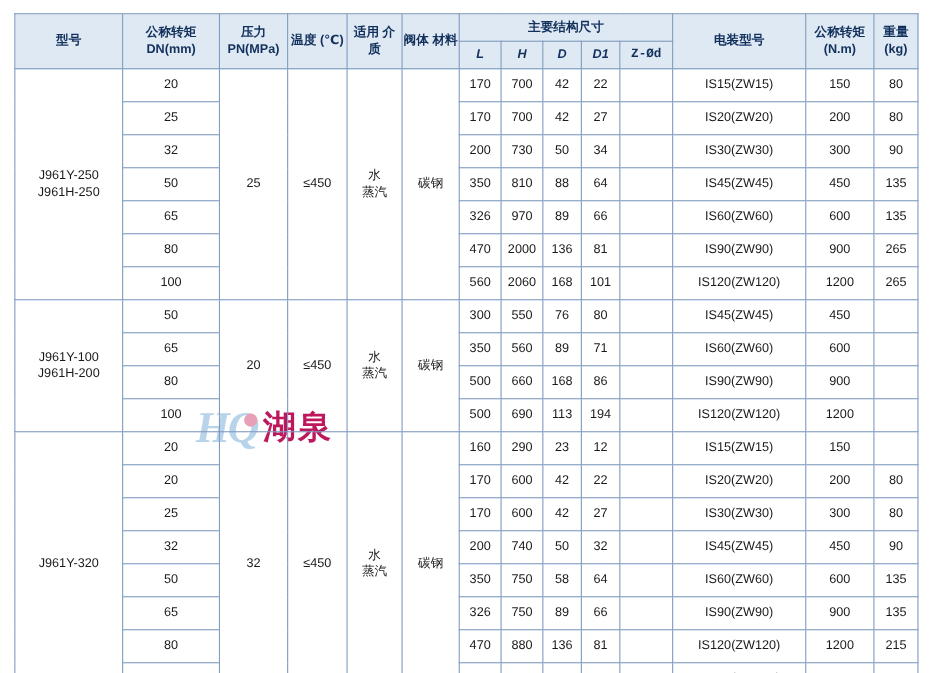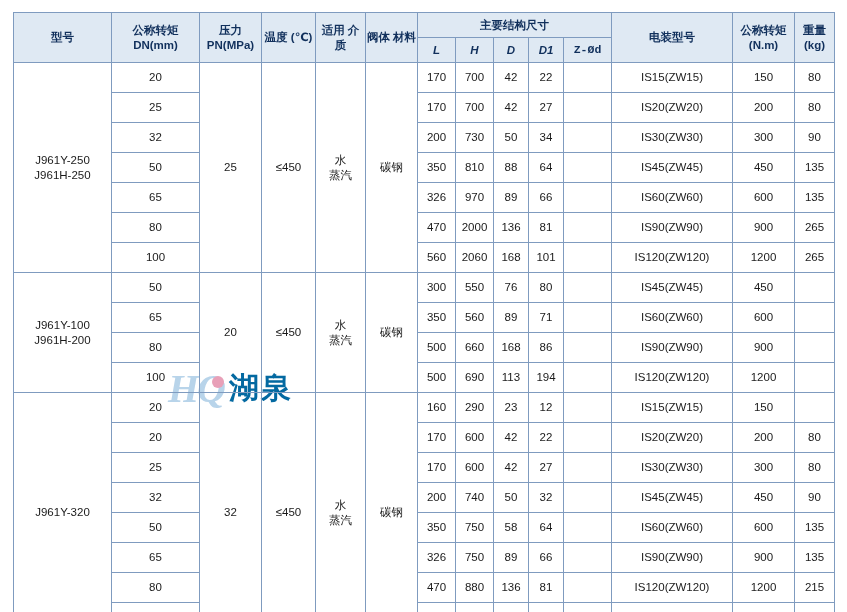--- a/index.html
+++ b/index.html
@@ -47,41 +47,41 @@
   td.group-cell {
     background: #ffffff;
     font-size: 11.5px;
     white-space: pre-line;
   }
   td.two-line { white-space: pre-line; line-height: 1.2; margin-top: 12px; }
   .thick-top td, .thick-top th { border-top: 2px solid #5f83b0; }
   
   #watermark {
     position: absolute;
-    left: 168px;
+    left: 178px;
     top: 364px;
     width: 240px;
     height: 48px;
     z-index: 1;
     pointer-events: none;
     display: flex;
     align-items: center;
   }
   #watermark .wm-hq {
     font-size: 40px;
     font-weight: bold;
     font-style: italic;
     color: #b8d4ea;
     letter-spacing: -2px;
     font-family: "Liberation Serif", serif;
   }
   #watermark .wm-cn {
     font-size: 30px;
     font-weight: bold;
-    color: #0369a1;
+    color: #be185d;
     margin-left: 4px;
     letter-spacing: 2px;
   }
   .wm-dot {
     display: inline-block;
     width: 12px; height: 12px;
     border-radius: 50%;
     background: #e8a0b8;
     margin: 0 1px 0 -12px;
     position: relative;

